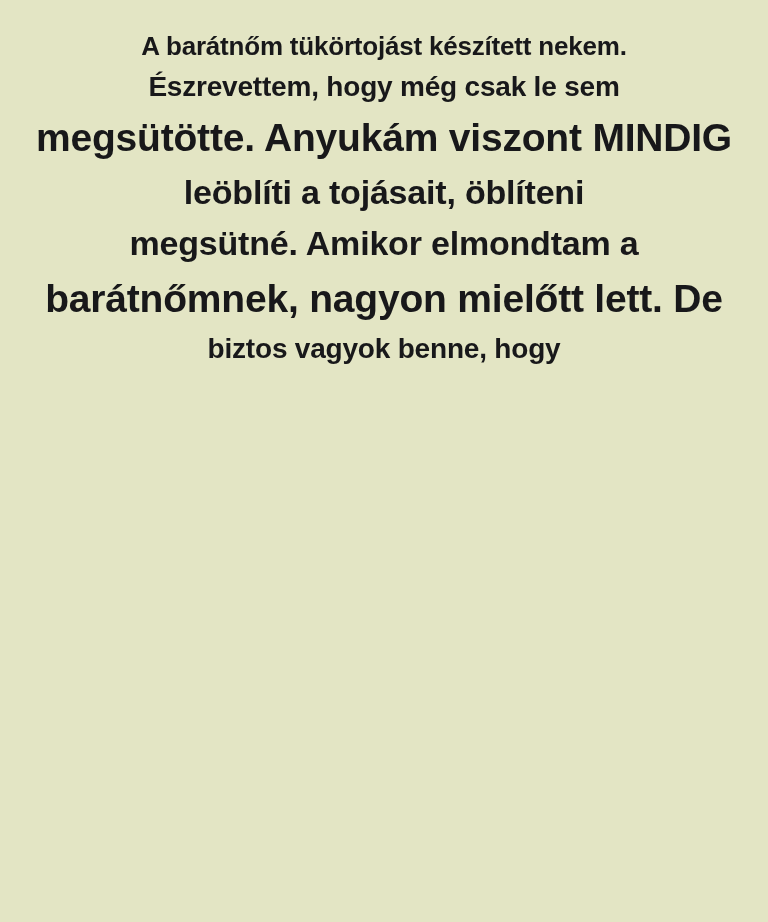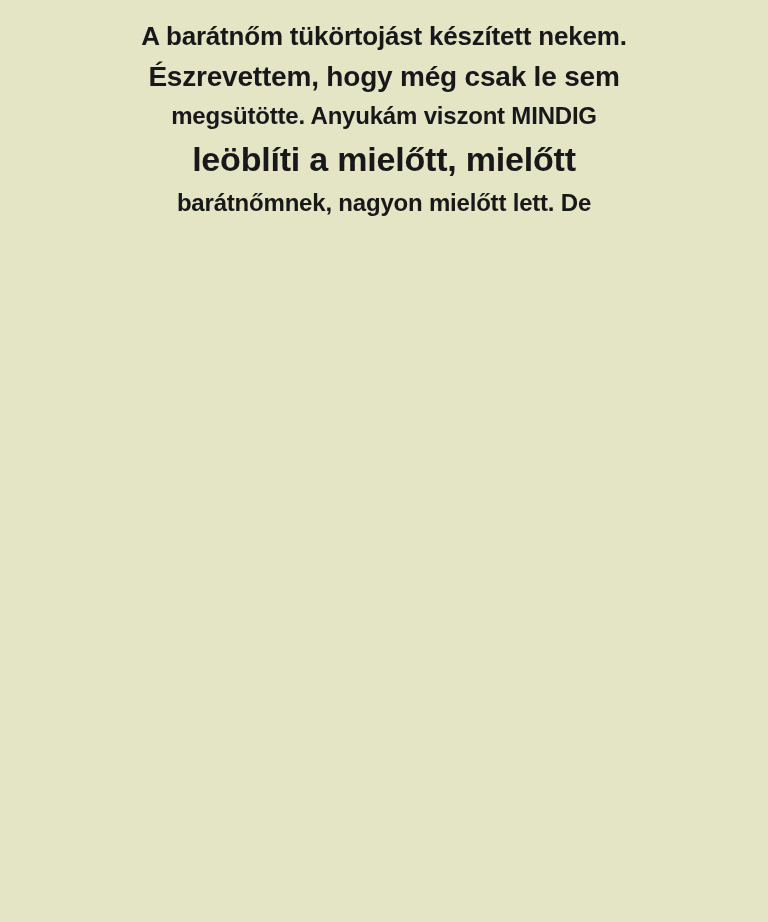--- a/index.html
+++ b/index.html
@@ -11,49 +11,51 @@
     height: 922px;
     background: #e3e5c4;
     font-family: "Liberation Sans", sans-serif;
     color: #1a1a1a;
     overflow: hidden;
   }
   .page {
     width: 768px;
     height: 922px;
     box-sizing: border-box;
-    padding: 16px 34px 0 34px;
+    padding: 26px 34px 0 34px;
     display: flex;
     flex-direction: column;
     align-items: flex-start;
   }
   .story-block {
     width: 100%;
     display: flex;
     flex-direction: column;
     align-items: center;
   }
   .line {
     width: 100%;
     text-align: center;
     font-weight: 700;
     letter-spacing: -0.2px;
     color: #18181a;
     white-space: nowrap;
   }
   
   .sz-s  { font-size: 26px; line-height: 1.55; }
-  .sz-m  { font-size: 24px; line-height: 1.52; }
+  .sz-m  { font-size: 39px; line-height: 1.52; }
   .sz-l  { font-size: 34px; line-height: 1.5; }
   .sz-xl { font-size: 28px; line-height: 1.48; }
 </style>
 </head>
 <body style="background: rgb(227, 229, 196); color: rgb(24, 24, 26);">
 
 <div class="page">
   <div class="story-block" id="story-block">
       <div class="line sz-s">A barátnőm tükörtojást készített nekem.</div>
       <div class="line sz-xl">Észrevettem, hogy még csak le sem</div>
       <div class="line sz-m">megsütötte. Anyukám viszont MINDIG</div>
-      <div class="line sz-l">leöblíti a mielőtt, mielőtt</div>
+      <div class="line sz-l">leöblíti a tojásait, öblíteni</div>
+      <div class="line sz-l">megsütné. Amikor elmondtam a</div>
       <div class="line sz-m">barátnőmnek, nagyon mielőtt lett. De</div>
+      <div class="line sz-xl">biztos vagyok benne, hogy</div>
     </div>
 </div>
 
 </body></html>

